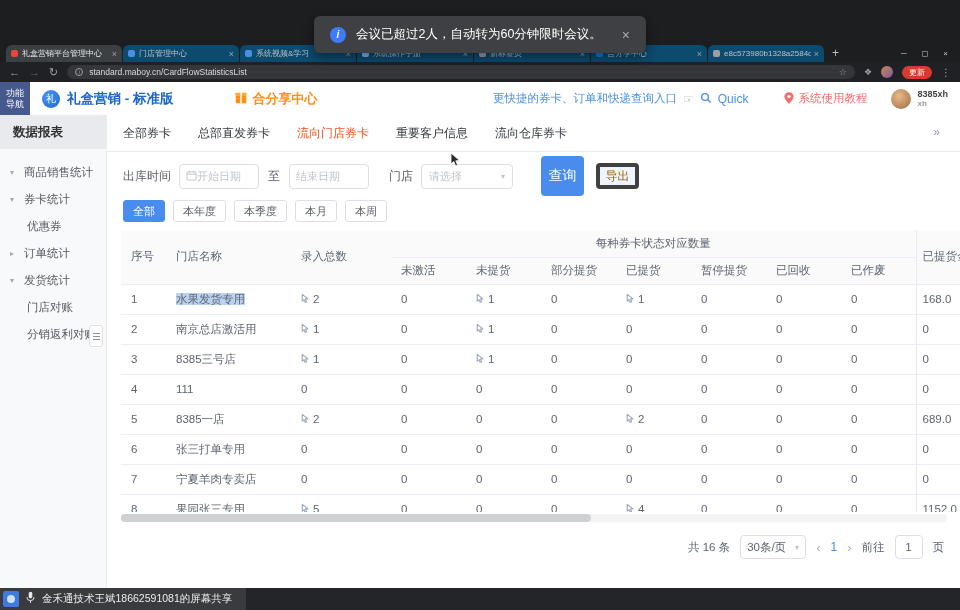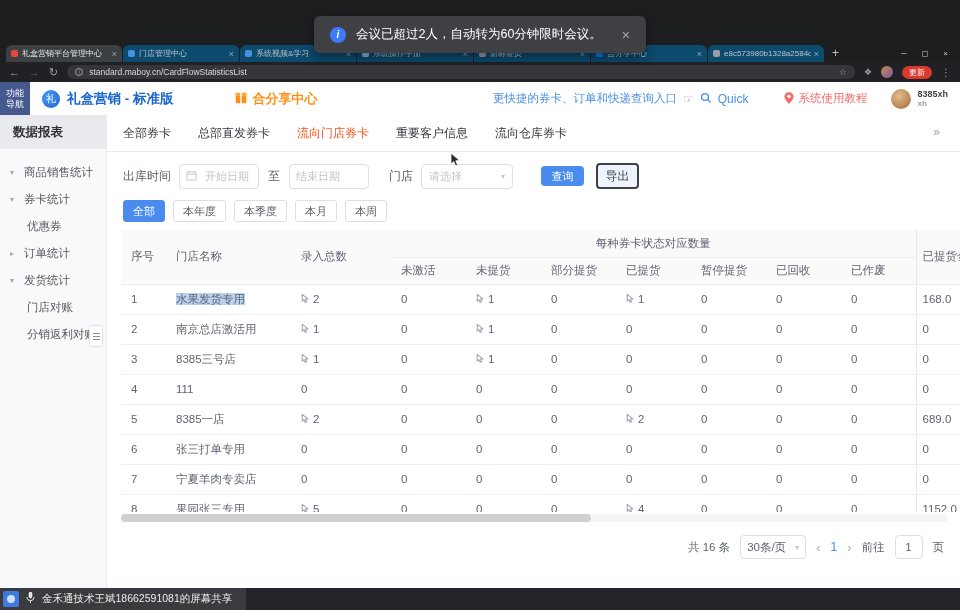--- a/index.html
+++ b/index.html
@@ -71,30 +71,30 @@
 
 
 .main{position:absolute;top:115px;left:107px;right:0;bottom:22px;background:#fff;overflow:hidden;}
 .main-tabs{height:37px;border-bottom:1px solid #ebebeb;display:flex;align-items:center;padding:0 16px;position:relative;}
 .mtabs-inner{display:flex;gap:27px;align-items:center;}
 .mtab{font-size:12px;color:#34383e;cursor:pointer;white-space:nowrap;}
 .mtab.active{color:#f4541c;}
 .collapse-btn{position:absolute;right:20px;top:10px;color:#98a0ab;font-size:12px;cursor:pointer;}
 .filter-row{height:42px;display:flex;align-items:center;padding:0 16px;margin-top:3px;}
 .f-label{font-size:12px;color:#5a5e66;margin-right:8px;white-space:nowrap;}
-.date-box{width:80px;height:25px;border:1px solid #dcdfe6;border-radius:4px;display:flex;align-items:center;padding:0 6px;gap:8px;background:#fff;}
+.date-box{width:80px;height:25px;border:1px solid #dcdfe6;border-radius:4px;display:flex;align-items:center;padding:0 6px;gap:0;background:#fff;}
 .date-box input{border:none;outline:none;width:100%;font-size:11px;color:#606266;background:transparent;font-family:inherit;}
 .date-box input::placeholder{color:#c0c4cc;}
 .to-label{font-size:12px;color:#5a5e66;margin:0 9px;}
 .store-label{margin-left:20px;}
 .select-box{width:92px;height:25px;border:1px solid #dcdfe6;border-radius:4px;display:flex;align-items:center;justify-content:space-between;padding:0 7px;background:#fff;cursor:pointer;}
 .select-box .ph{font-size:11px;color:#c0c4cc;}
 .chev{font-size:8px;color:#c0c4cc;}
-.btn-search{margin-left:28px;width:43px;height:20px;background:#4a8cee;border-radius:4px;color:#fff;font-size:11px;display:flex;align-items:center;justify-content:center;cursor:pointer;}
-.btn-export{margin-left:12px;width:43px;height:26px;background:#edf4fe;border:2px solid #404040;border-radius:4px;color:#404040;font-size:12px;display:flex;align-items:center;justify-content:center;cursor:pointer;}
+.btn-search{margin-left:28px;width:43px;height:40px;background:#4a8cee;border-radius:4px;color:#fff;font-size:14px;display:flex;align-items:center;justify-content:center;cursor:pointer;}
+.btn-export{margin-left:12px;width:43px;height:26px;background:#edf4fe;border:4px solid #404040;border-radius:4px;color:#a16207;font-size:12px;display:flex;align-items:center;justify-content:center;cursor:pointer;}
 .quick-row{display:flex;align-items:center;gap:8px;padding:3px 16px 8px;}
 .qbtn{height:22px;padding:0 9px;border:1px solid #dcdfe6;border-radius:3px;background:#fff;color:#5a5e66;font-size:11px;display:flex;align-items:center;cursor:pointer;white-space:nowrap;}
 .qbtn.active{background:#4a8cee;border-color:#4a8cee;color:#fff;}
 
 
 .table-wrap{margin-left:14px;height:282px;overflow:hidden;}
 table{border-collapse:collapse;table-layout:fixed;width:905px;}
 th,td{border-bottom:1px solid #ebeef5;font-weight:normal;text-align:left;font-size:11.5px;color:#5e6470;padding:0 0 0 10px;white-space:nowrap;overflow:hidden;}
 th{background:#fafafa;height:27px;}
 th.group{text-align:center;padding:0;}

